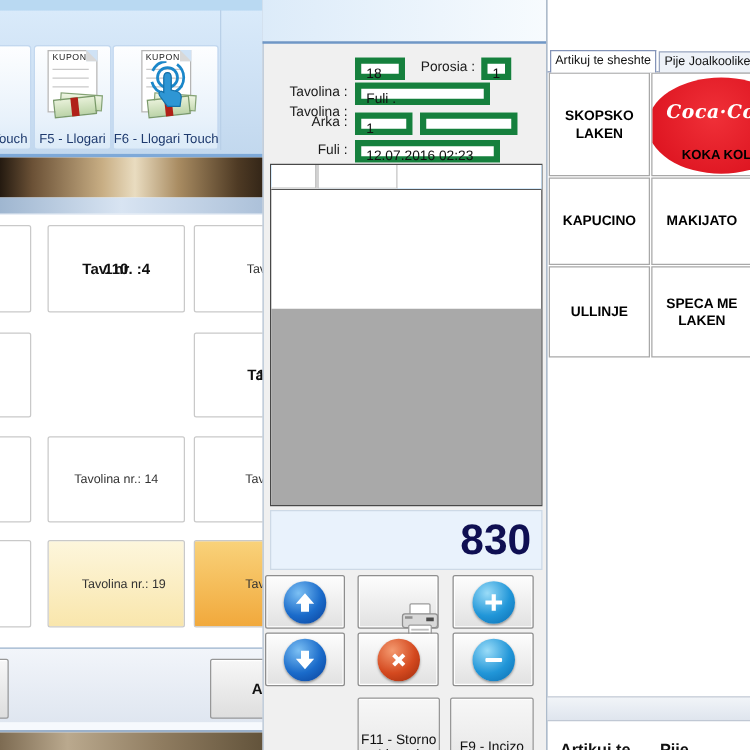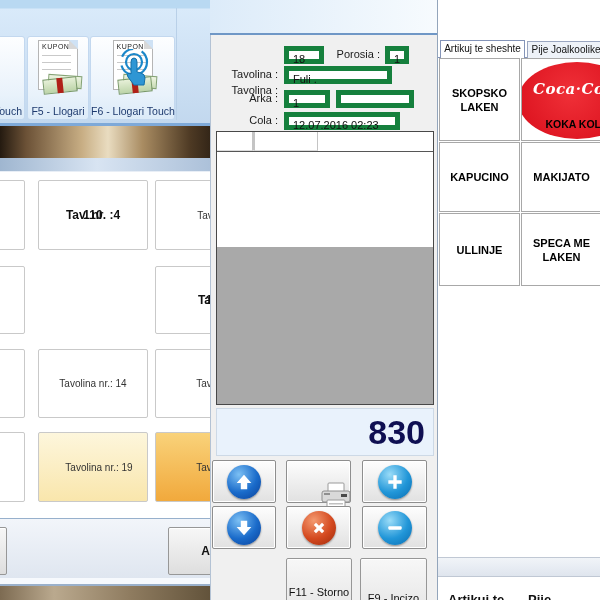--- a/index.html
+++ b/index.html
@@ -189,21 +189,21 @@
   <div class="flabel" style="left:326px;top:48px;width:54px;">Porosia :</div>
   <div class="ffield" style="left:385px;top:46px;width:24px;">1</div>
 
   <div class="flabel" style="left:206px;top:68px;width:72px;">Tavolina :</div>
   <div class="ffield" style="left:284px;top:66px;width:108px;">Fuli .</div>
 
   <div class="flabel" style="left:206px;top:92px;width:72px;">Arka :</div>
   <div class="ffield" style="left:284px;top:90px;width:46px;">1</div>
   <div class="ffield" style="left:336px;top:90px;width:78px;"></div>
 
-  <div class="flabel" style="left:206px;top:114px;width:72px;">Cola :</div>
+  <div class="flabel" style="left:206px;top:114px;width:72px;">Fuli :</div>
   <div class="ffield" style="left:284px;top:112px;width:116px;">12.07.2016 02:23 PM</div>
 
   <div class="otable">
     <div class="trow thead">
       <span class="c0">Sifra</span>
       <span class="c1">Emri</span>
       <span class="c2">Sasia</span>
       <span class="c3">Cmimi</span>
       <span class="c4"></span>
     </div>

